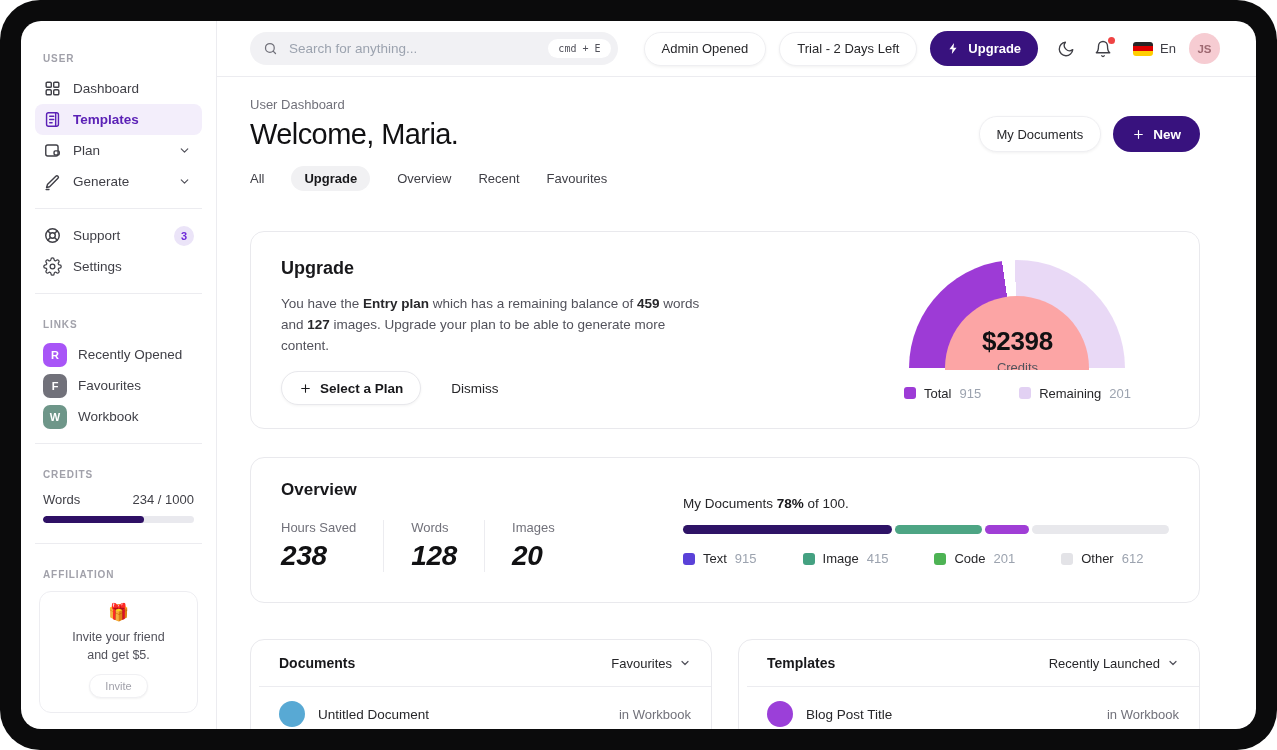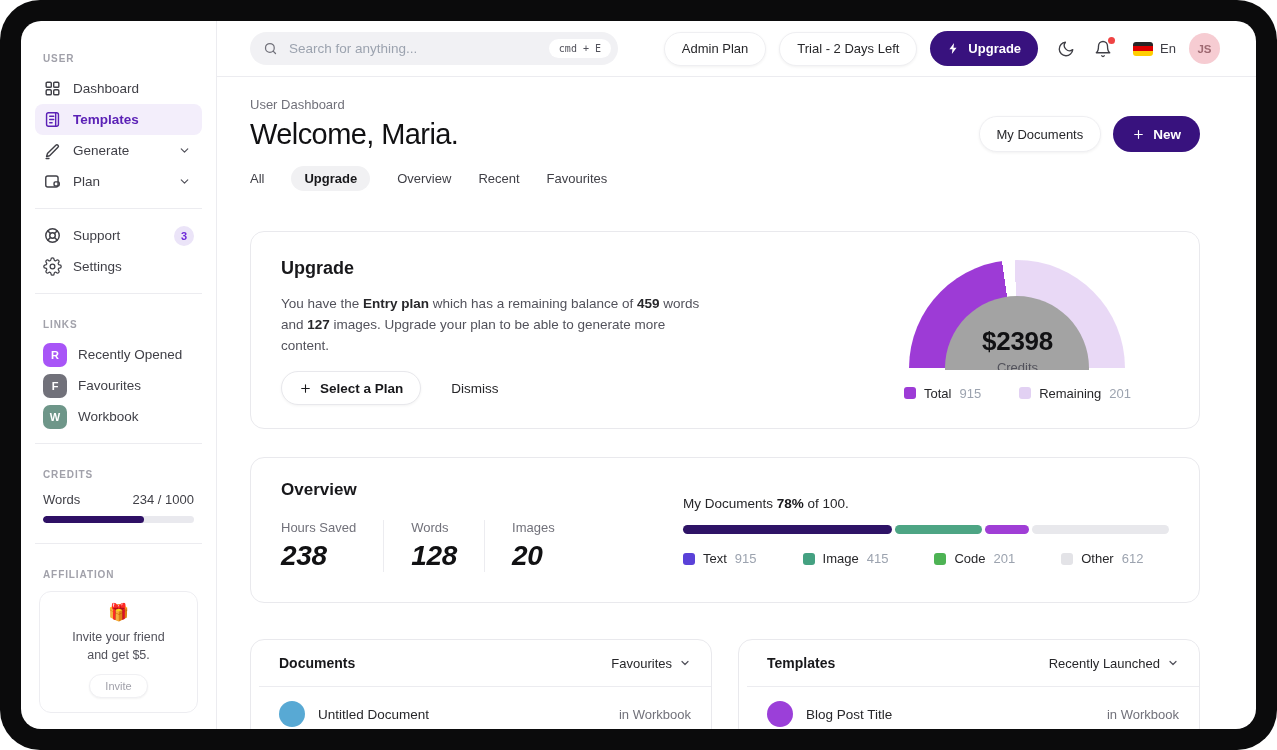--- a/index.html
+++ b/index.html
@@ -66,21 +66,21 @@
   .card-h2 { font-size: 18px; font-weight: 700; color: #18181b; }
   .up-text { margin-top: 14px; font-size: 13.5px; line-height: 21px; color: #52525b; width: 432px; }
   .up-text b { color: #27272a; }
   .up-actions { margin-top: 15px; display: flex; align-items: center; gap: 30px; }
   .select-plan { height: 34px; padding: 0 17px; border-radius: 999px; border: 1px solid #e8e8ec; box-shadow: 0 1px 3px rgba(0,0,0,.05); font-size: 13.5px; font-weight: 600; color: #18181b; display: flex; align-items: center; gap: 8px; background: #fff; cursor: pointer; }
   .select-plan svg { width: 13px; height: 13px; }
   .dismiss { font-size: 13.5px; font-weight: 500; color: #27272a; cursor: pointer; }
   .up-right { margin-left: auto; margin-right: 38px; display: flex; flex-direction: column; align-items: center; justify-content: center; }
   .gauge { position: relative; width: 216px; height: 110px; overflow: hidden; }
   .gauge-arc { position: absolute; left: 0; top: 0; width: 216px; height: 216px; border-radius: 50%; }
-  .gauge-hole { position: absolute; left: 36px; top: 36px; width: 144px; height: 144px; border-radius: 50%; background: #a3a3a3; text-align: center; padding-top: 30px; }
+  .gauge-hole { position: absolute; left: 36px; top: 36px; width: 144px; height: 144px; border-radius: 50%; background: #fca5a5; text-align: center; padding-top: 30px; }
   .gauge-value { font-size: 26px; font-weight: 700; color: #111113; letter-spacing: -.01em; }
   .gauge-label { font-size: 13px; color: #52525b; margin-top: 3px; }
   .g-legend { display: flex; gap: 38px; margin-top: 16px; font-size: 13px; color: #27272a; align-items: center; }
   .legend-item { display: flex; align-items: center; gap: 8px; }
   .sq { width: 12px; height: 12px; border-radius: 3px; flex: 0 0 12px; }
   .legend-val { color: #9ca3af; }
 
   .overview-card { margin-top: 28px; display: flex; padding: 22px 30px 26px; height: 146px; }
   .ov-left { width: 402px; }
   .stats { display: flex; margin-top: 20px; }
@@ -129,37 +129,37 @@
     <div class="nav-item active">
       <svg viewBox="0 0 24 24" fill="none" stroke="currentColor" stroke-width="1.8" stroke-linecap="round" stroke-linejoin="round">
             <rect x="4.5" y="3.5" width="15" height="17" rx="2.5"></rect>
             <path d="M8.5 8h5M8.5 12h5M8.5 16h3M16 3.5v17"></path>
           </svg>
       <span>Templates</span>
     </div>
 
     <div class="nav-item">
       <svg viewBox="0 0 24 24" fill="none" stroke="currentColor" stroke-width="1.8" stroke-linecap="round" stroke-linejoin="round">
-            <path d="M4.5 19.5l1.1-3.6L16.2 5.3a1.9 1.9 0 0 1 2.7 2.7L8.3 18.6l-3.8.9z"></path>
-            <path d="M4 22h3.5"></path>
-          </svg>
-      <span>Generate</span>
+            <rect x="3.5" y="5" width="15.5" height="14" rx="2.5"></rect>
+            <rect x="14" y="12.5" width="6.5" height="5" rx="1.5"></rect>
+          </svg>
+      <span>Plan</span>
       <span class="chev">
             <svg viewBox="0 0 24 24" fill="none" stroke="currentColor" stroke-width="2.2" stroke-linecap="round" stroke-linejoin="round">
               <polyline points="6 9 12 15 18 9"></polyline>
             </svg>
           </span>
     </div>
 
     <div class="nav-item">
       <svg viewBox="0 0 24 24" fill="none" stroke="currentColor" stroke-width="1.8" stroke-linecap="round" stroke-linejoin="round">
-            <rect x="3.5" y="5" width="15.5" height="14" rx="2.5"></rect>
-            <rect x="14" y="12.5" width="6.5" height="5" rx="1.5"></rect>
-          </svg>
-      <span>Plan</span>
+            <path d="M4.5 19.5l1.1-3.6L16.2 5.3a1.9 1.9 0 0 1 2.7 2.7L8.3 18.6l-3.8.9z"></path>
+            <path d="M4 22h3.5"></path>
+          </svg>
+      <span>Generate</span>
       <span class="chev">
             <svg viewBox="0 0 24 24" fill="none" stroke="currentColor" stroke-width="2.2" stroke-linecap="round" stroke-linejoin="round">
               <polyline points="6 9 12 15 18 9"></polyline>
             </svg>
           </span>
     </div>
 
     <div class="side-divider"></div>
 
     <div class="nav-item">
@@ -226,21 +226,21 @@
     <header class="topbar">
       <div class="search">
         <svg viewBox="0 0 24 24" fill="none" stroke="currentColor" stroke-width="2" stroke-linecap="round">
               <circle cx="11" cy="11" r="7"></circle>
               <path d="M20 20l-3.8-3.8"></path>
             </svg>
         <input type="text" placeholder="Search for anything..." style="">
         <span class="kbd">cmd + E</span>
       </div>
       <div class="spacer"></div>
-      <button class="pill">Admin Plan</button>
+      <button class="pill">Admin Opened</button>
       <button class="pill">Trial - 2 Days Left</button>
       <button class="upgrade-btn" style="background: rgb(56, 18, 126);">
         <svg viewBox="0 0 24 24" fill="currentColor">
               <path d="M13 2 4.4 13.2H10L9 22l8.6-11.2H12z"></path>
             </svg>
         <span>Upgrade</span>
       </button>
       <span class="icon-btn">
         <svg viewBox="0 0 24 24" fill="none" stroke="currentColor" stroke-width="1.8" stroke-linecap="round" stroke-linejoin="round">
               <path d="M21 12.8A9 9 0 1 1 11.2 3a7 7 0 0 0 9.8 9.8z"></path>

